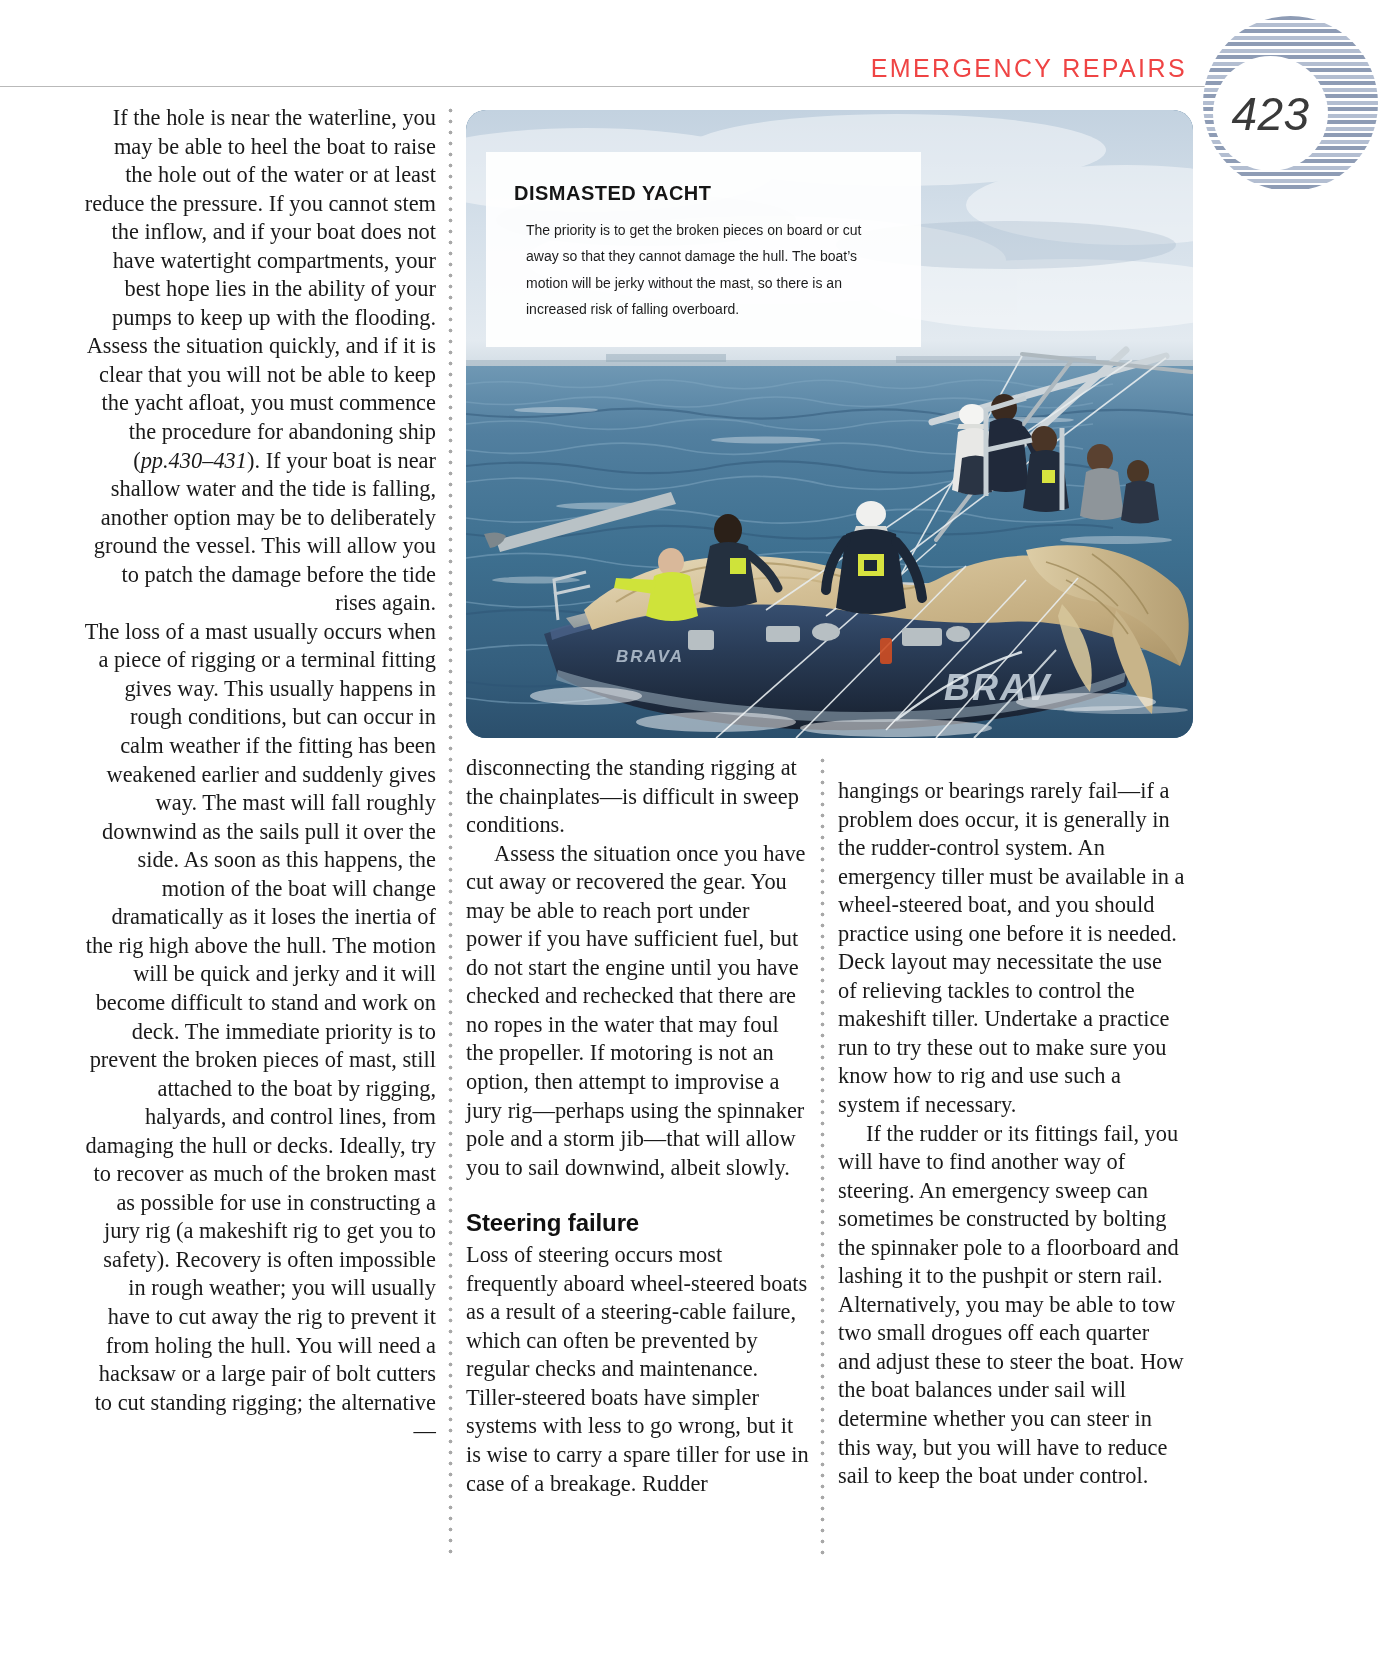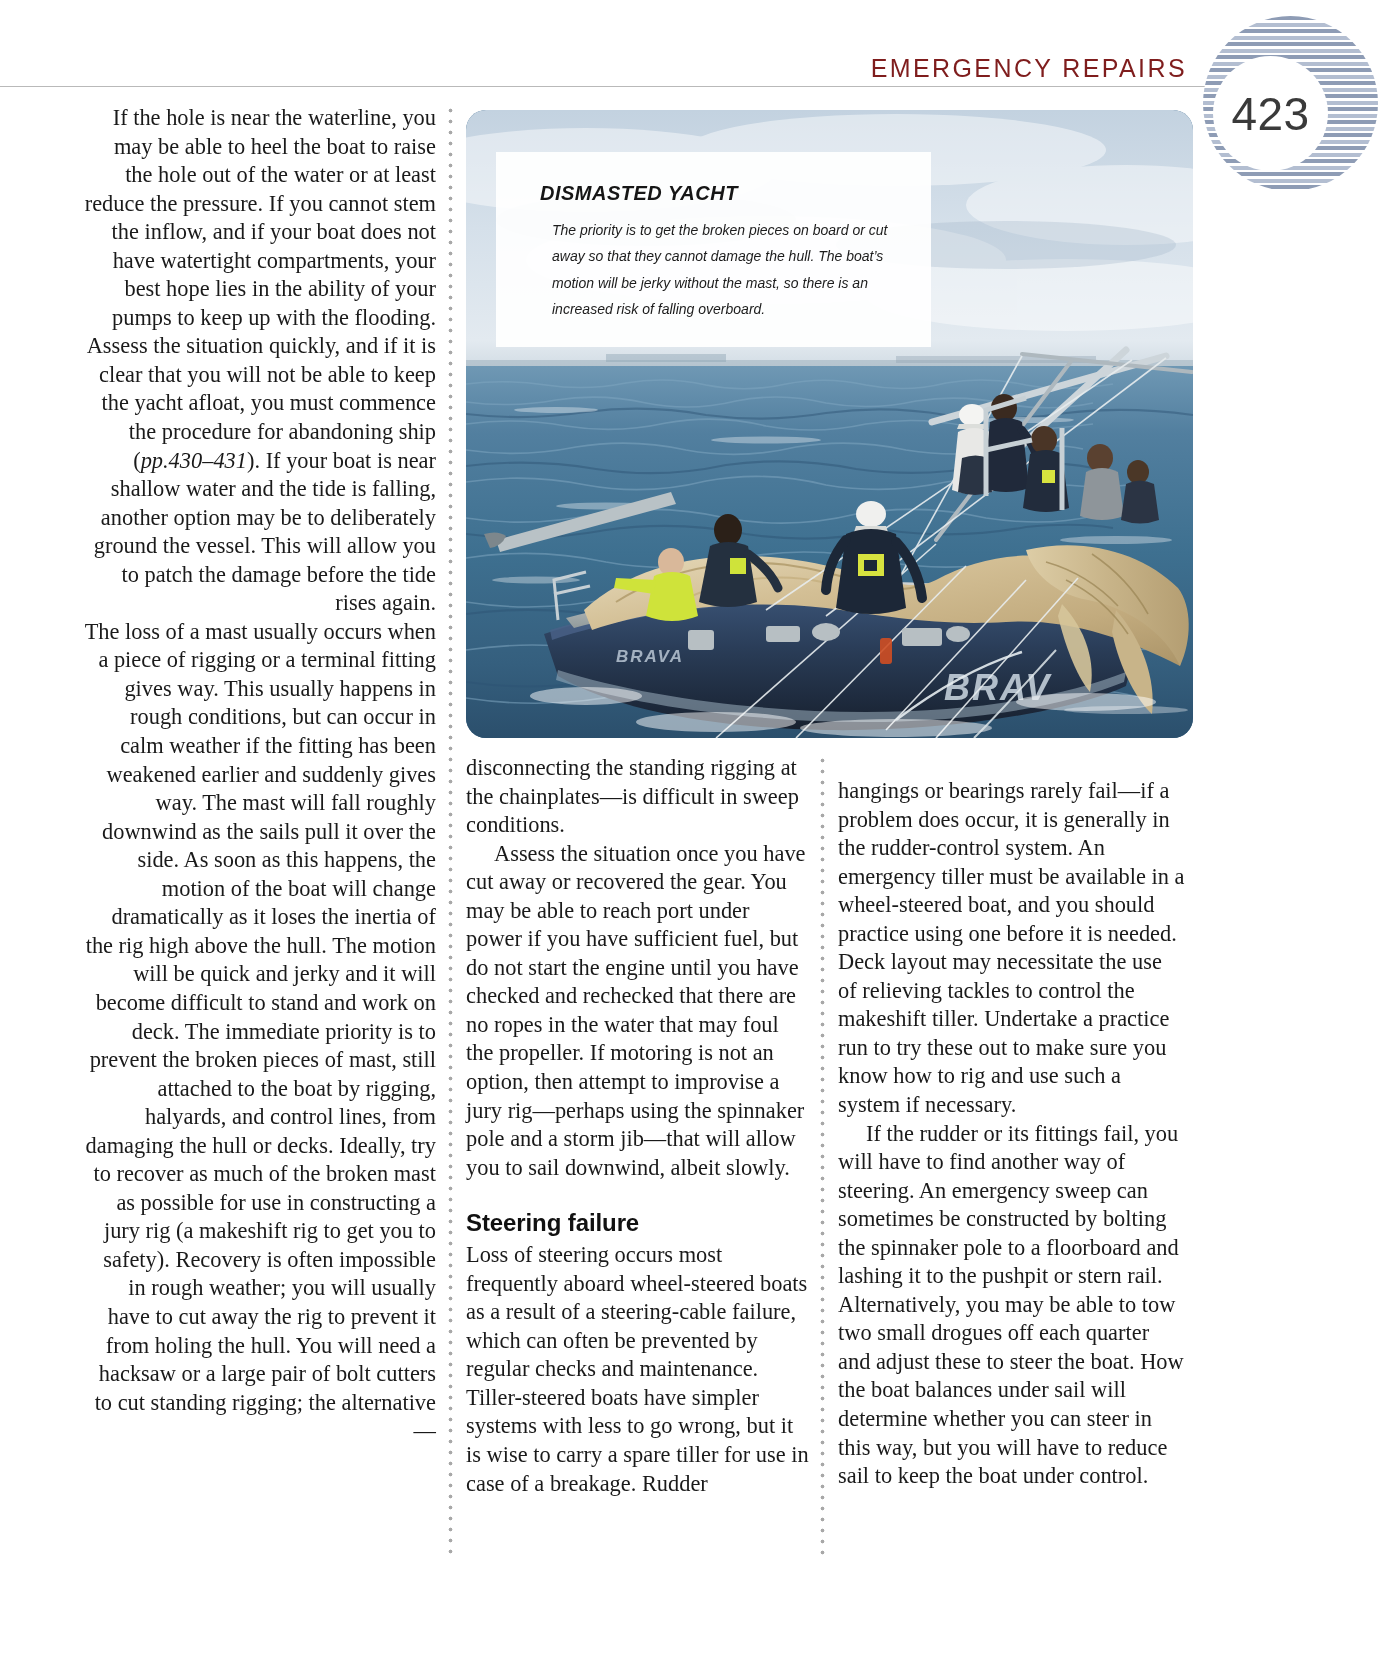--- a/index.html
+++ b/index.html
@@ -20,29 +20,29 @@
     position:absolute;
     left:0;top:86px;width:1225px;height:1px;
     background:#b9b9b9;
   }
   #running-head{
     position:absolute;
     right:195px;top:54px;
     font-family:"Liberation Sans", sans-serif;
     font-size:25px;
     letter-spacing:2.4px;
-    color:#7f1d1d;
+    color:#ef4444;
     white-space:nowrap;
   }
 
   
   #folio{
     position:absolute;
     left:1203px;top:16px;
-    width:175px;height:175px;
+    width:175px;height:175px;font-style:italic;
   }
   #folio-stripes{
     position:absolute;left:0;top:0;
     width:175px;height:175px;
     border-radius:50%;
     background:repeating-linear-gradient(
       to bottom,
       #8e9cb5 0px, #8e9cb5 4px,
       #ffffff 4px, #ffffff 7px,
       #b3bed1 7px, #b3bed1 11px,
@@ -115,27 +115,26 @@
     width:727px;height:628px;
     overflow:hidden;
     background:#3f6a8c;
     border-radius:20px;
   }
   #photo svg{ display:block; }
 
   
   #caption{
     position:absolute;
-    left:496px;top:152px;
+    left:486px;top:152px;
     width:435px;height:195px;
     background:rgba(255,255,255,0.93);
-    padding:30px 26px 0 44px;
+    padding:30px 26px 0 28px;
     box-sizing:border-box;
     font-family:"Liberation Sans", sans-serif;
-    font-style:italic;
   }
   #caption-title{
     font-size:20px;
     font-weight:bold;
     letter-spacing:0.5px;
     color:#161616;
     margin:0 0 5px 0;
   }
   #caption-body{
     font-size:14px;

